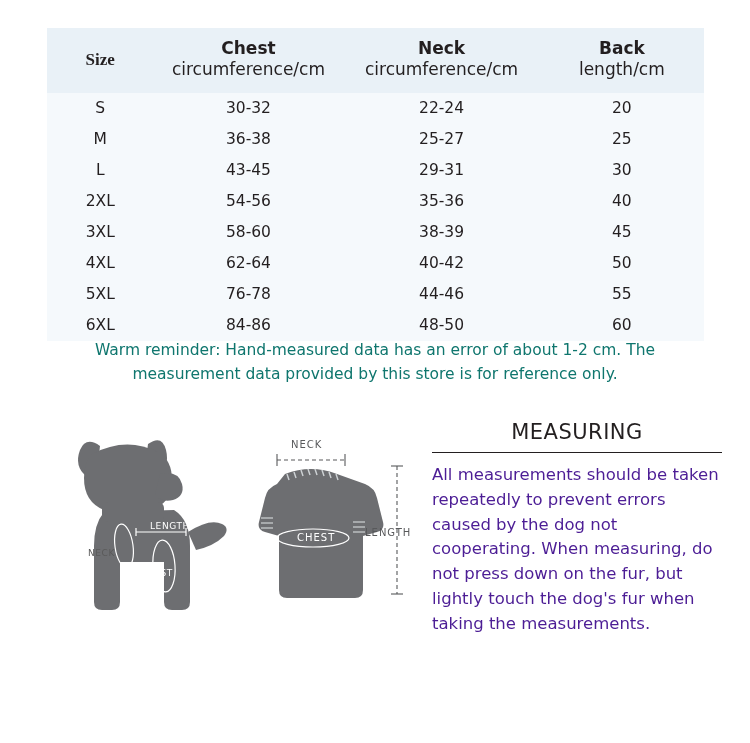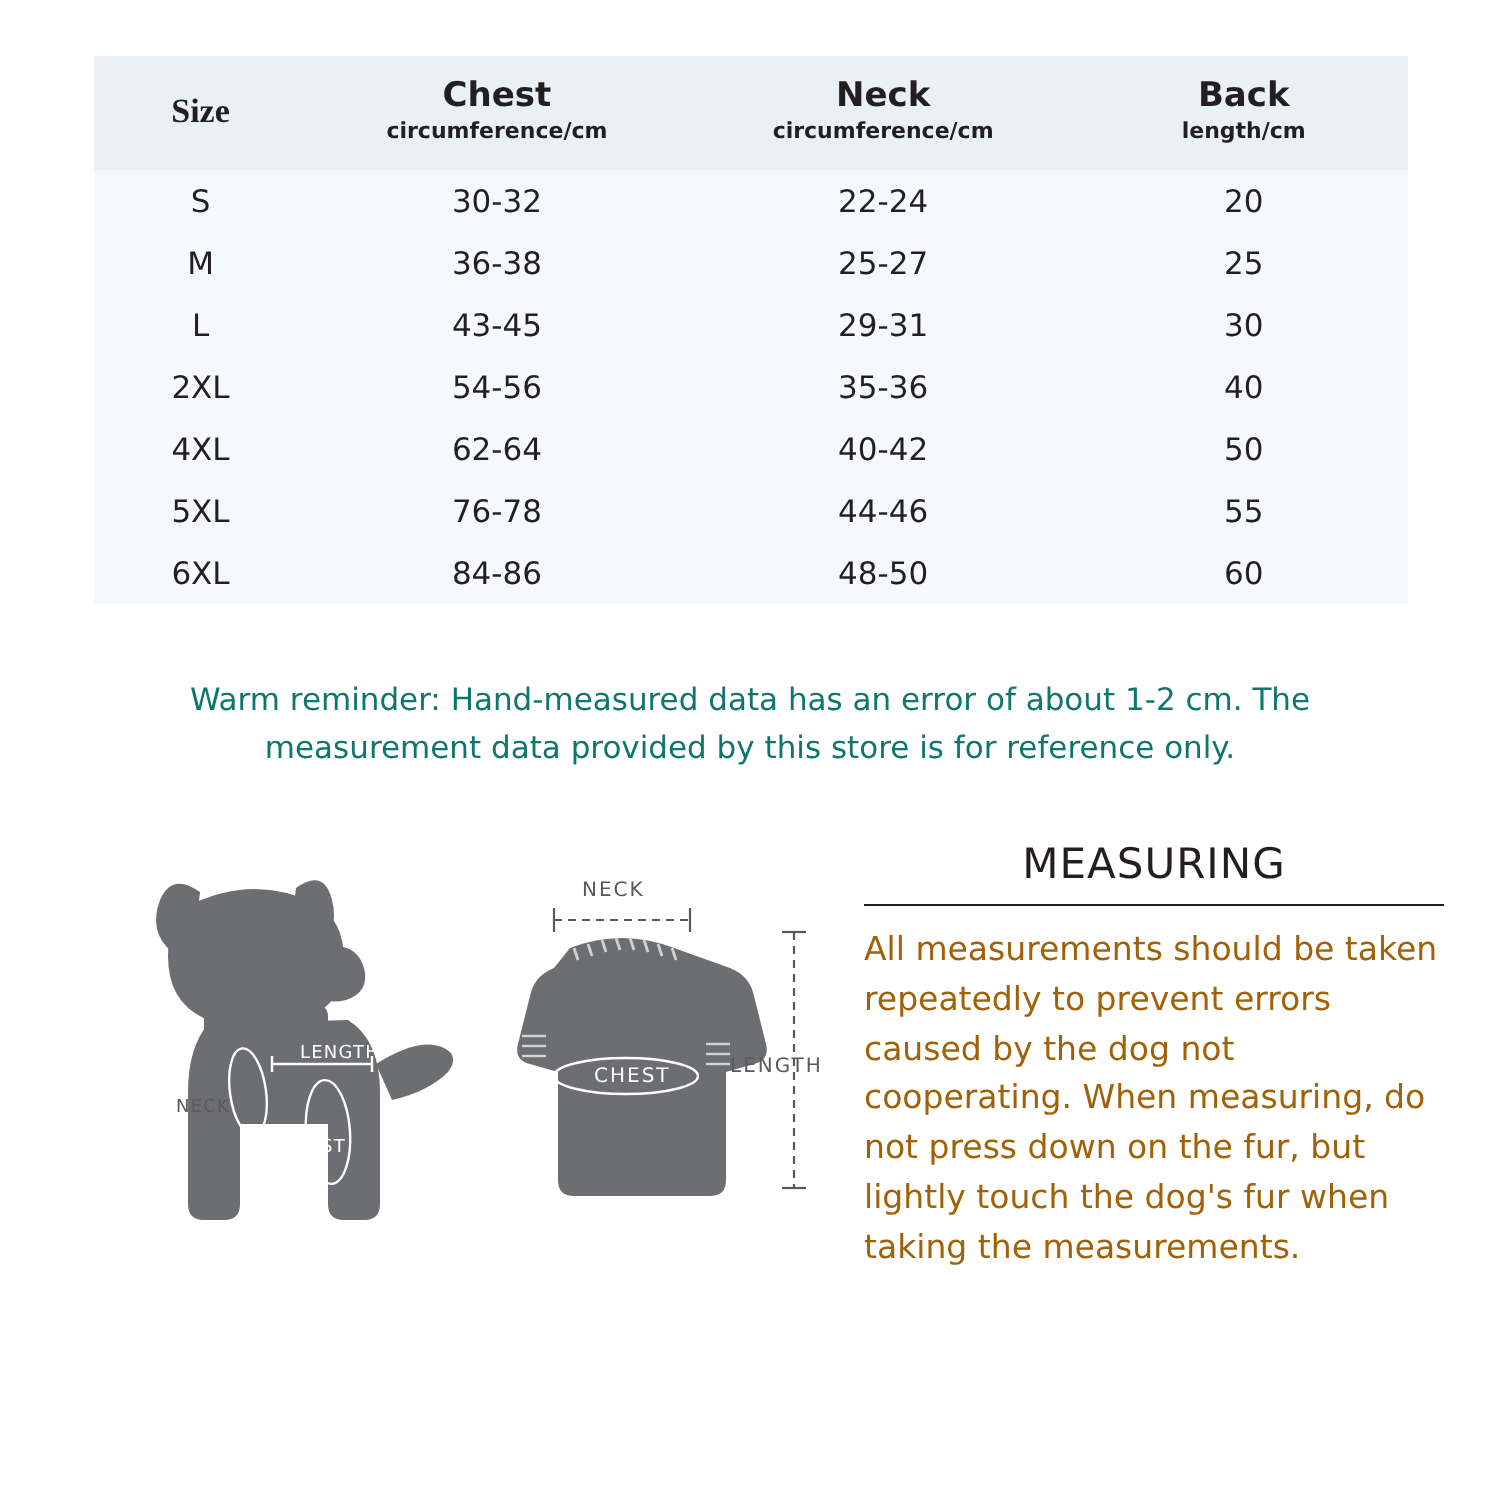--- a/index.html
+++ b/index.html
@@ -39,22 +39,22 @@
     font-size: 17px;
     font-weight: bold;
     color: #231f20;
     padding: 10px 2px 12px 2px;
     text-align: center;
     line-height: 1.25;
     vertical-align: middle;
   }
   table.size-table thead th .sub {
     display: block;
-    font-weight: bold;
-    font-size: 11px;
+    font-weight: normal;
+    font-size: 17px;
   }
   table.size-table tbody td {
     font-size: 15.5px;
     text-align: center;
     padding: 6.5px 2px;
     color: #231f20;
     background: #f5f9fc;
   }
   .col-size   { width: 16%; font-family: Liberation Serif, serif; }
   .col-chest  { width: 29%; }
@@ -112,21 +112,21 @@
     margin: 0 0 8px 0;
   }
   .measuring .m-rule {
     border: 0;
     border-top: 1.5px solid #231f20;
     margin: 0 0 10px 0;
   }
   .measuring .m-body {
     font-size: 16.5px;
     line-height: 1.5;
-    color: #a16207;
+    color: #4c1d95;
     text-align: left;
   }
 
   .tiny-label {
     font-size: 9px;
     letter-spacing: 0.6px;
     fill: #ffffff;
   }
   .tiny-label-dark {
     font-size: 9px;
@@ -179,20 +179,26 @@
           <td>29-31</td>
           <td>30</td>
         </tr>
         <tr>
           <td>2XL</td>
           <td>54-56</td>
           <td>35-36</td>
           <td>40</td>
         </tr>
         <tr>
+          <td>3XL</td>
+          <td>58-60</td>
+          <td>38-39</td>
+          <td>45</td>
+        </tr>
+        <tr>
           <td>4XL</td>
           <td>62-64</td>
           <td>40-42</td>
           <td>50</td>
         </tr>
         <tr>
           <td>5XL</td>
           <td>76-78</td>
           <td>44-46</td>
           <td>55</td>

